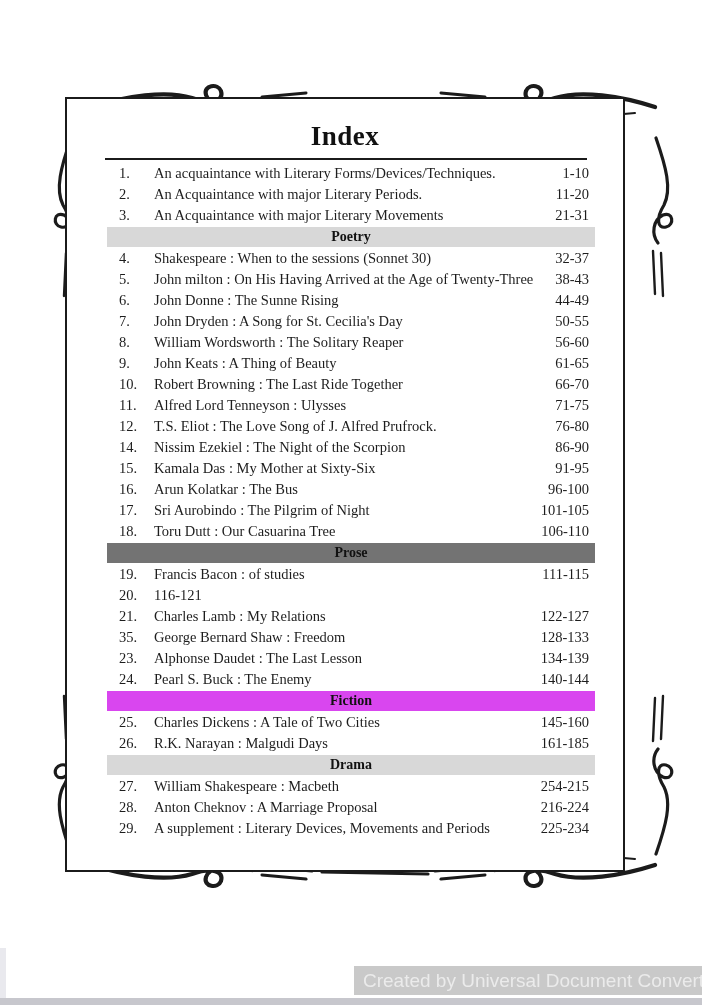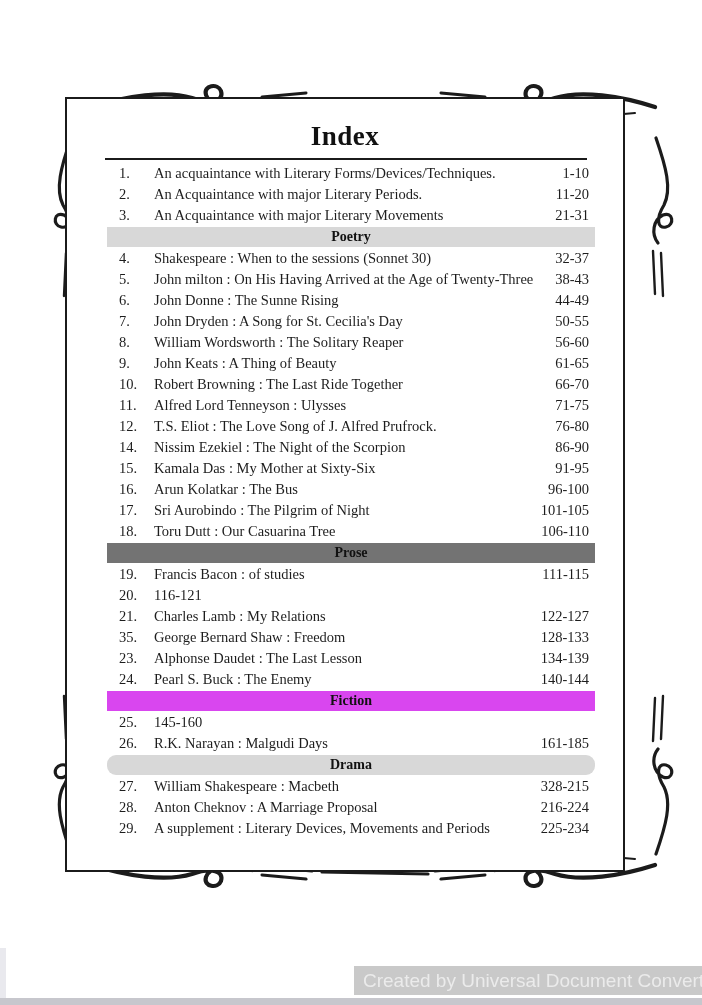--- a/index.html
+++ b/index.html
@@ -181,32 +181,33 @@
         <span class="pages">134-139</span>
       </div>
       <div class="row">
         <span class="num">24.</span>
         <span class="titlecell">Pearl S. Buck : The Enemy</span>
         <span class="pages">140-144</span>
       </div>
       <div class="section-bar" style="background: #d946ef; font-family: Liberation Serif, serif;">Fiction</div>
       <div class="row">
         <span class="num">25.</span>
+        <span class="titlecell">Charles Dickens : A Tale of Two Cities</span>
         <span class="pages">145-160</span>
       </div>
       <div class="row">
         <span class="num">26.</span>
         <span class="titlecell">R.K. Narayan : Malgudi Days</span>
         <span class="pages">161-185</span>
       </div>
-      <div class="section-bar" style="background: rgb(216, 216, 216); border-radius: 9px;">Drama</div>
+      <div class="section-bar" style="background: rgb(216, 216, 216);">Drama</div>
       <div class="row">
         <span class="num">27.</span>
         <span class="titlecell">William Shakespeare : Macbeth</span>
-        <span class="pages">328-215</span>
+        <span class="pages">254-215</span>
       </div>
       <div class="row">
         <span class="num">28.</span>
         <span class="titlecell">Anton Cheknov : A Marriage Proposal</span>
         <span class="pages">216-224</span>
       </div>
       <div class="row">
         <span class="num">29.</span>
         <span class="titlecell">A supplement : Literary Devices, Movements and Periods</span>
         <span class="pages">225-234</span>

